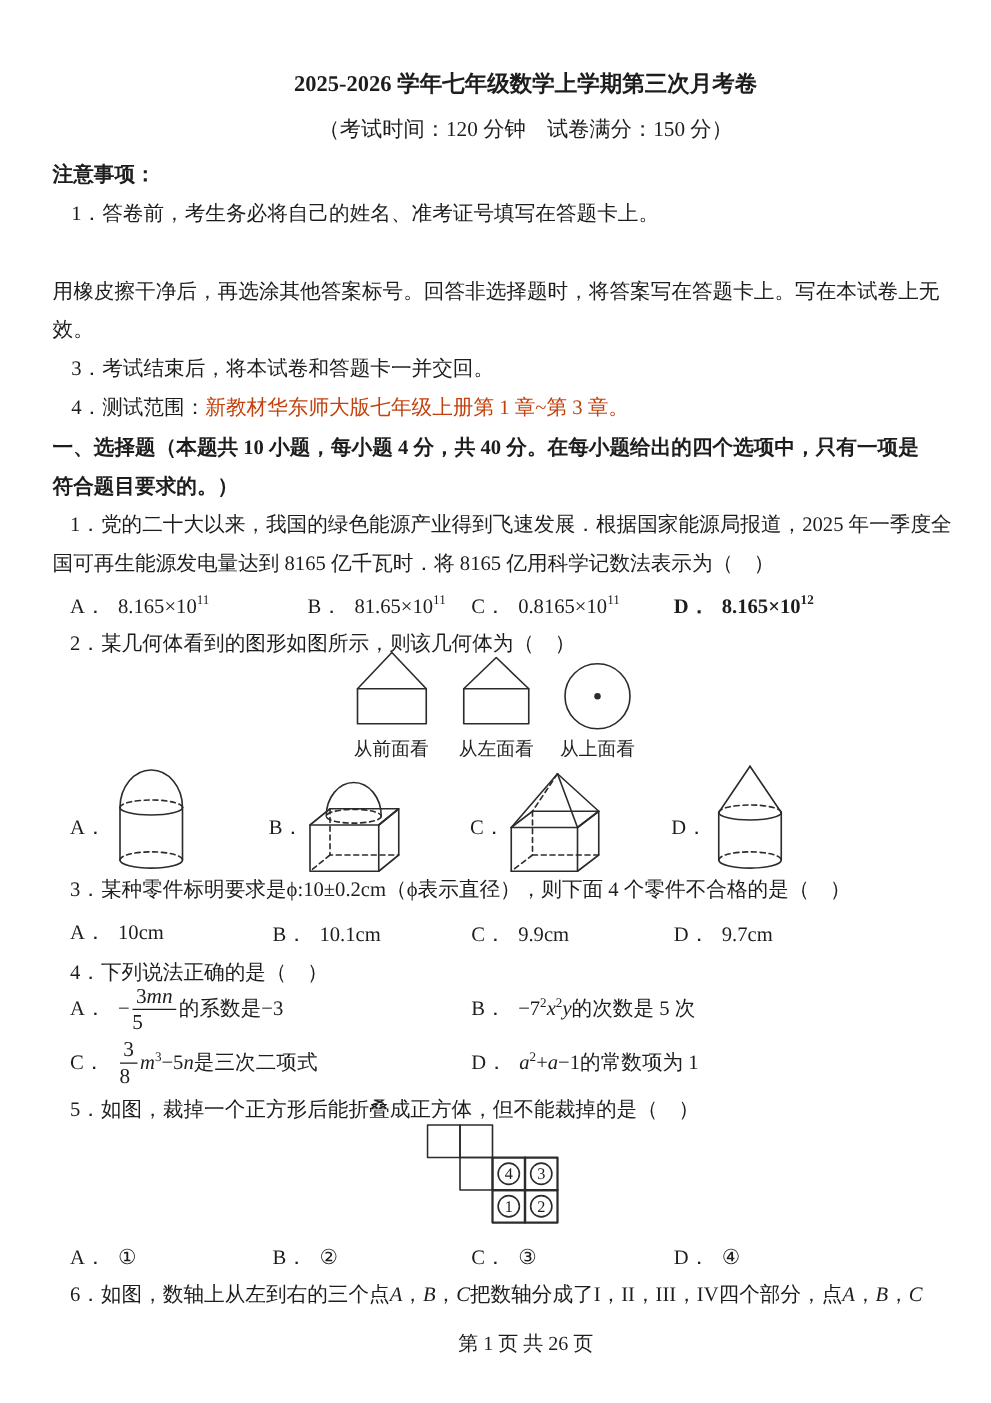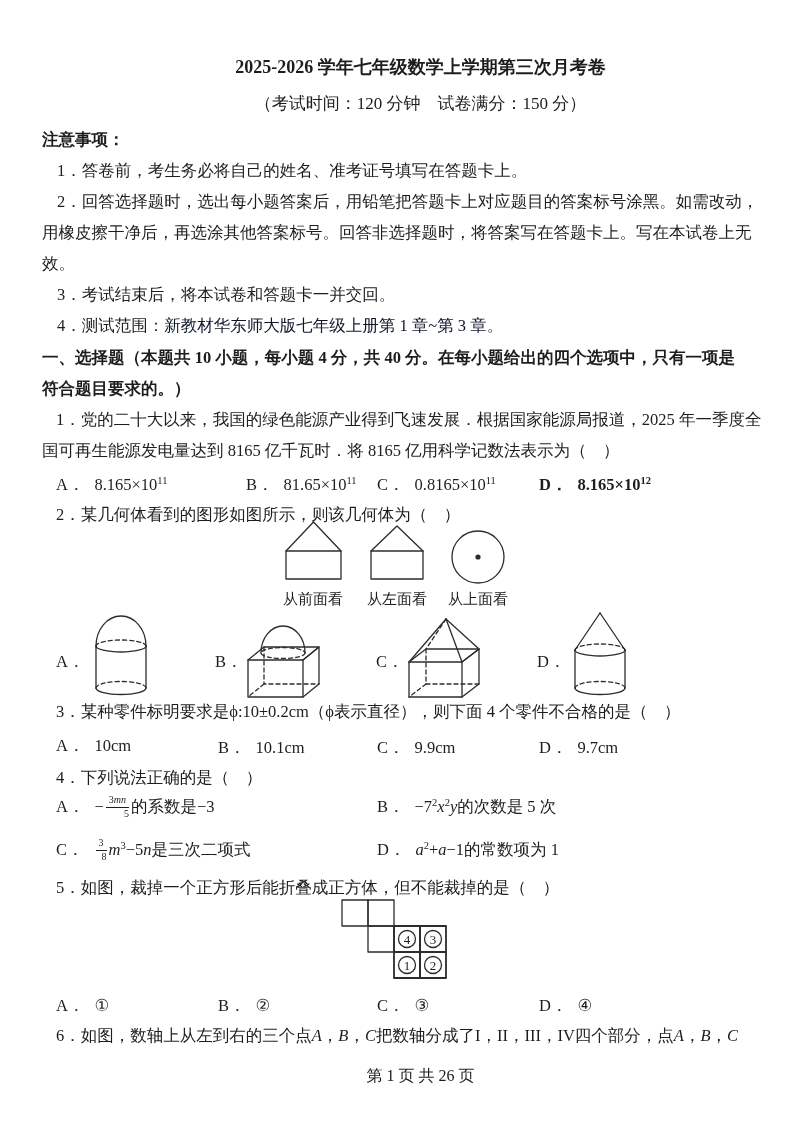--- a/index.html
+++ b/index.html
@@ -4,27 +4,27 @@
 <style>
   html,body { margin:0; padding:0; background:#ffffff; }
   .page {
     position:relative; width:793px; height:1122px; background:#ffffff;
     font-family:"Liberation Serif","DejaVu Serif",serif; color:#1d1d1d;
     overflow:hidden;
   }
   .line { position:absolute; white-space:nowrap; font-size:16.5px; line-height:24px; }
   .b { font-weight:bold; }
   .center { left:0; width:100%; text-align:center;padding-left:24px; }
-  .red { color:#0f172a;margin-top:37px; }
+  .red { color:#c2410c;margin-top:37px; }
   .it { font-style:italic; }
   sup { font-size:10.5px; vertical-align:super; line-height:0; }
   .opt { position:absolute; white-space:nowrap; font-size:16.5px; line-height:24px; }
   .optflex { display:flex; align-items:center; height:42px; }
   .olab { margin-right:10px; }
-  .frac { display:inline-block; text-align:right; line-height:1.05; font-size:10px; vertical-align:middle; margin:0 2px; }
+  .frac { display:inline-block; text-align:left; line-height:1.05; font-size:17px; vertical-align:middle; margin:0 2px; }
   .frac .fn { display:block; border-bottom:1.2px solid #1d1d1d; padding:0 3px 1px; }
   .frac .fd { display:block; padding-top:1px; }
   .fig { position:absolute; }
   .fig path, .fig line, .fig rect, .fig ellipse, .fig circle, .fig polyline, .fig polygon {
     fill:none; stroke:#2c2c2c; stroke-width:1.3; stroke-linejoin:round; stroke-linecap:round;
   }
   .fig .dash { stroke-dasharray:4 3; }
   .fig .thick { stroke-width:1.8; }
   .fig .dot { fill:#2c2c2c; stroke:none; }
   .fig text { fill:#1d1d1d; stroke:none; font-family:"Liberation Serif","DejaVu Serif",serif; }
@@ -34,21 +34,20 @@
 </head>
 <body>
 
 <div class="page">
 
   <div class="line center b" style="top:55px; font-size:18px;">2025-2026 学年七年级数学上学期第三次月考卷</div>
   <div class="line center" style="top:92px; font-size:17px;">（考试时间：120 分钟　试卷满分：150 分）</div>
 
   <div class="line b" style="left:42px; top:128px;">注意事项：</div>
   <div class="line" style="left:57px; top:159px;">1．答卷前，考生务必将自己的姓名、准考证号填写在答题卡上。</div>
-  <div class="line" style="left:57px; top:190px;">2．回答选择题时，选出每小题答案后，用铅笔把答题卡上对应题目的答案标号涂黑。如需改动，</div>
   <div class="line" style="left:42px; top:221px;">用橡皮擦干净后，再选涂其他答案标号。回答非选择题时，将答案写在答题卡上。写在本试卷上无</div>
   <div class="line" style="left:42px; top:252px;">效。</div>
   <div class="line" style="left:57px; top:283px;">3．考试结束后，将本试卷和答题卡一并交回。</div>
   <div class="line" style="left:57px; top:314px;">
     <span>4．测试范围：</span><span class="red">新教材华东师大版七年级上册第 1 章~第 3 章。</span>
   </div>
 
   <div class="line b" style="left:42px; top:346px;">一、选择题（本题共 10 小题，每小题 4 分，共 40 分。在每小题给出的四个选项中，只有一项是</div>
   <div class="line b" style="left:42px; top:377px;">符合题目要求的。）</div>
 

